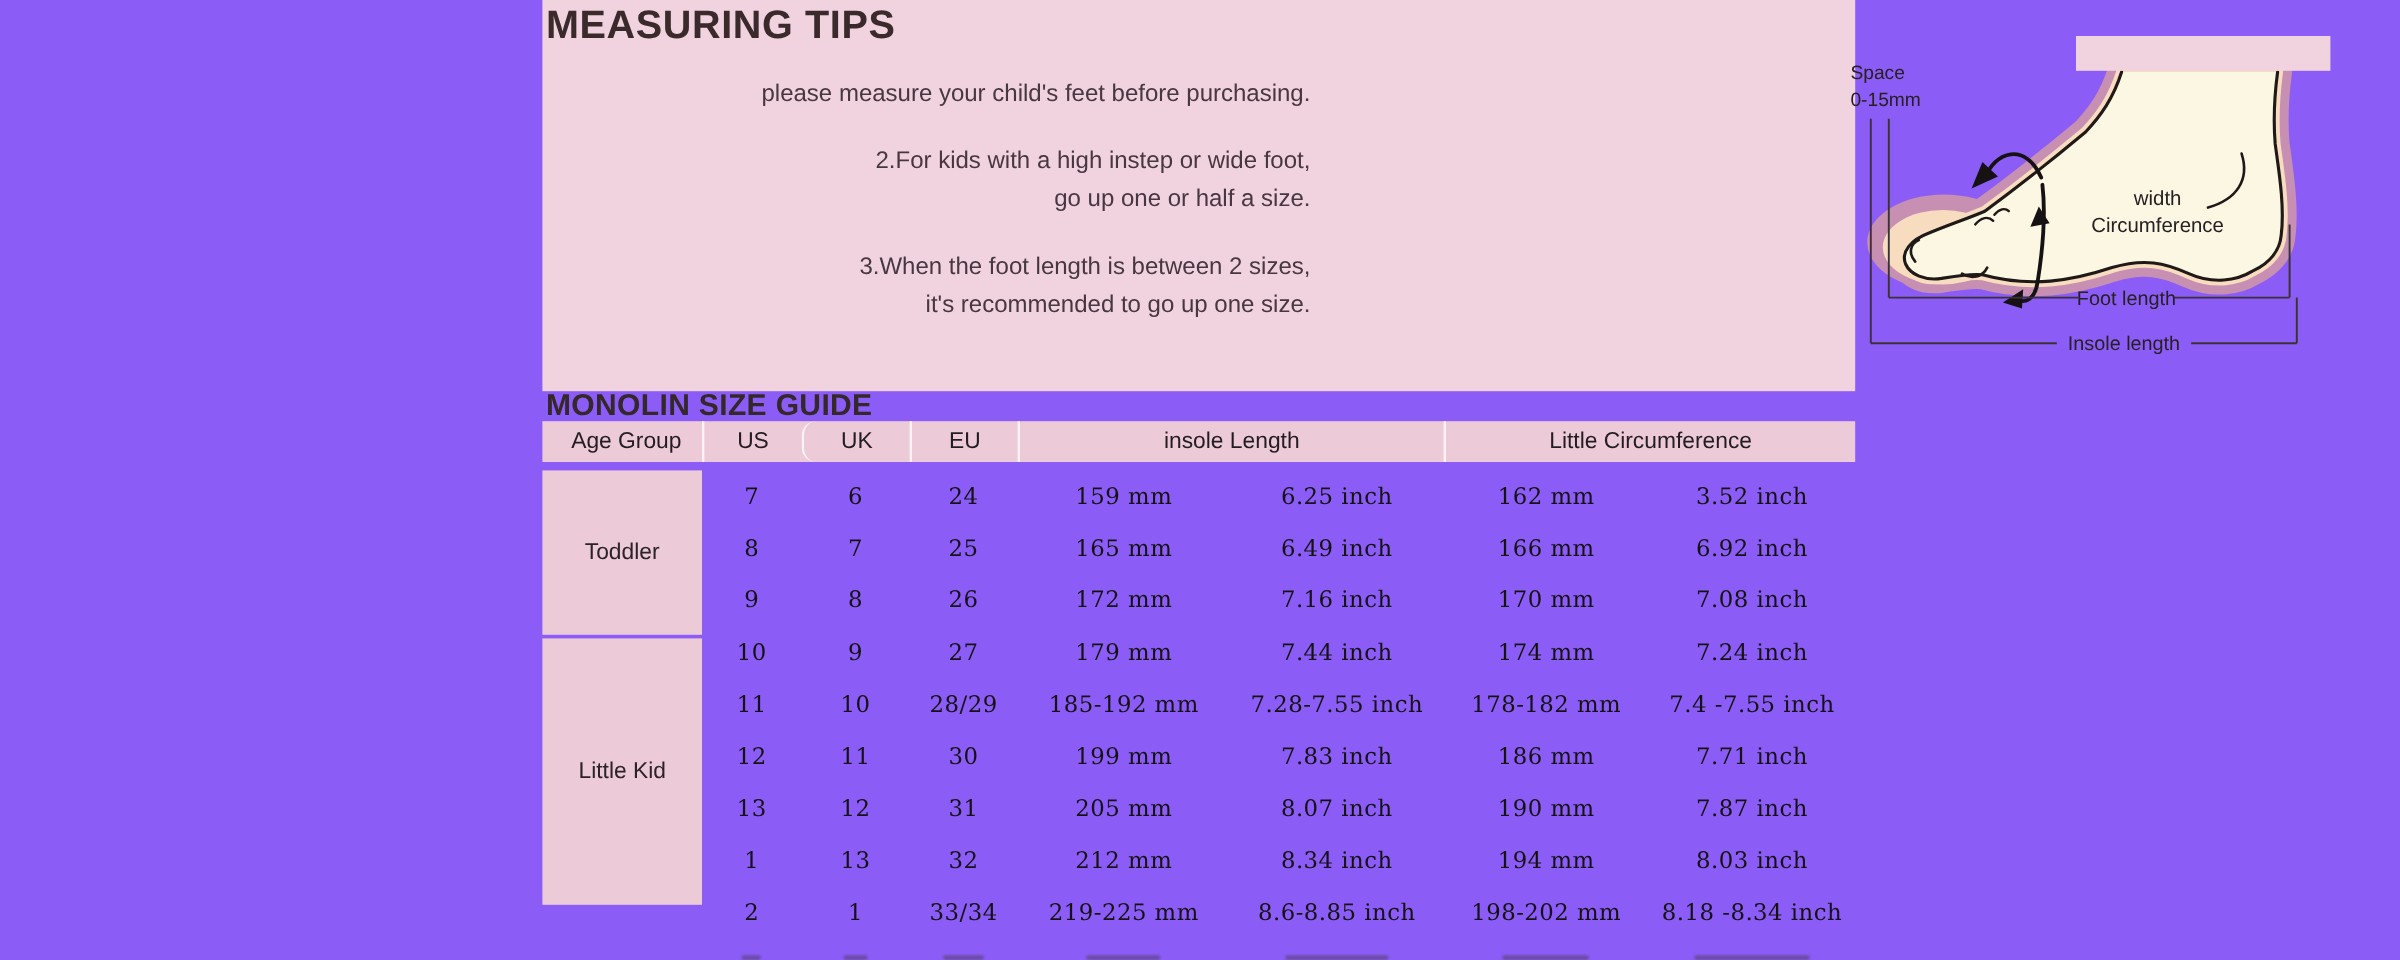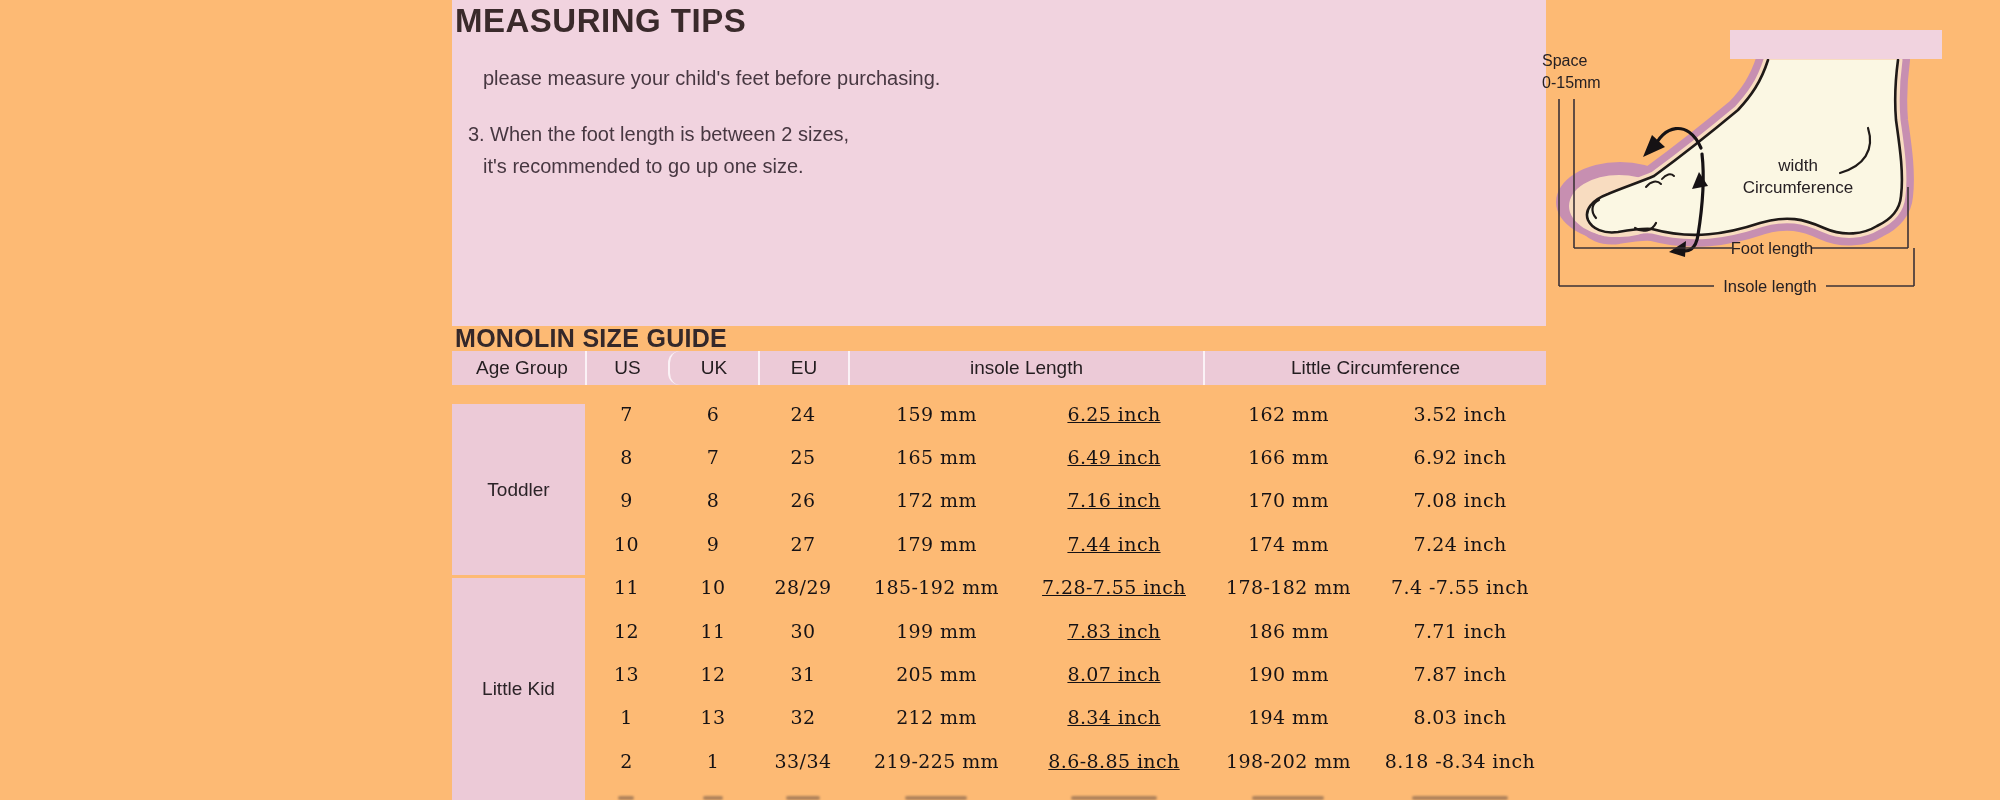--- a/index.html
+++ b/index.html
@@ -1,18 +1,18 @@
 <!DOCTYPE html>
 <html><head>
 <meta charset="utf-8">
 <style>
   html,body{margin:0;padding:0;background:#ffffff;}
   #canvas{
-    position:relative;width:2000px;height:800px;background:#fdba74;overflow:hidden;
-    font-family:"Liberation Sans",sans-serif;color:#3a2b2e;
+    position:relative;width:2000px;height:800px;background:#8b5cf6;overflow:hidden;
+    font-family:"Liberation Sans",sans-serif;color:#3a2b2e;text-align:right;
   }
   
   .tips-box{position:absolute;left:452px;top:0;width:1094px;height:326px;background:#f1d3df;}
   .tips-title{
     position:absolute;left:3px;top:2px;font-size:33px;font-weight:800;letter-spacing:0.5px;
     color:#3a2a2b;white-space:nowrap;
   }
   .tips-list{position:absolute;left:0;top:62px;width:640px;}
   .tip-item{margin-bottom:24px;font-size:20px;line-height:32px;color:#473741;}
   .tip-line1{padding-left:16px;white-space:nowrap;}
@@ -34,44 +34,48 @@
   .hcell.sep{border-left:2px solid #fbf2f6;}
   .h-age{width:133px;justify-content:flex-start;padding-left:24px;}
   .h-us{width:83px;} .h-uk{width:90px;border-radius:12px;} .h-eu{width:90px;}
   .h-insole{width:355px;} .h-width{width:343px;}
   .table-body{position:absolute;left:452px;top:392px;width:1094px;height:408px;display:flex;}
   .age-col{width:133px;}
   .age-cell{
     background:#eccad7;display:flex;align-items:center;justify-content:center;
     font-size:19px;color:#2b2327;
   }
-  .age-toddler{height:171px;margin-bottom:3px;margin-top:12px;}
+  .age-toddler{height:137px;margin-bottom:3px;}
   .age-littlekid{height:222px;}
   .rows-col{width:961px;}
   .data-row{height:43.4px;display:flex;align-items:center;
     font-family:"DejaVu Serif","Liberation Serif",serif;font-size:19px;color:#151215;letter-spacing:0.4px;}
   .c{display:flex;align-items:center;justify-content:center;white-space:nowrap;}
   .c-us{width:83px;} .c-uk{width:90px;} .c-eu{width:90px;}
-  .c-imm{width:177px;} .c-iin{width:178px;text-decoration:underline;} .c-wmm{width:171px;} .c-win{width:172px;}
+  .c-imm{width:177px;} .c-iin{width:178px;} .c-wmm{width:171px;} .c-win{width:172px;}
   .cutoff-row{position:relative;height:17px;}
   .smudge{position:absolute;top:13px;height:4px;background:rgba(66,54,58,0.42);filter:blur(0.8px);border-radius:2px;}
   .sm1{left:33px;width:16px;} .sm2{left:118px;width:20px;} .sm3{left:201px;width:34px;}
   .sm4{left:320px;width:62px;} .sm5{left:486px;width:86px;} .sm6{left:667px;width:72px;} .sm7{left:827px;width:96px;}
 </style>
 </head>
 <body>
 
 <div id="canvas">
 
   <div class="tips-box">
     <div class="tips-title">MEASURING TIPS</div>
 
     <div class="tips-list">
       <div class="tip-item">
         <div class="tip-line2">please measure your child's feet before purchasing.</div>
+      </div>
+      <div class="tip-item">
+        <div class="tip-line1"><span class="tip-num">2.</span><span>For kids with a high instep or wide foot,</span></div>
+        <div class="tip-line2">go up one or half a size.</div>
       </div>
       <div class="tip-item">
         <div class="tip-line1"><span class="tip-num">3.</span><span>When the foot length is between 2 sizes,</span></div>
         <div class="tip-line2">it's recommended to go up one size.</div>
       </div>
     </div>
 
     <svg class="diagram" viewBox="0 0 460 270" width="460" height="270">
 
       <g>

